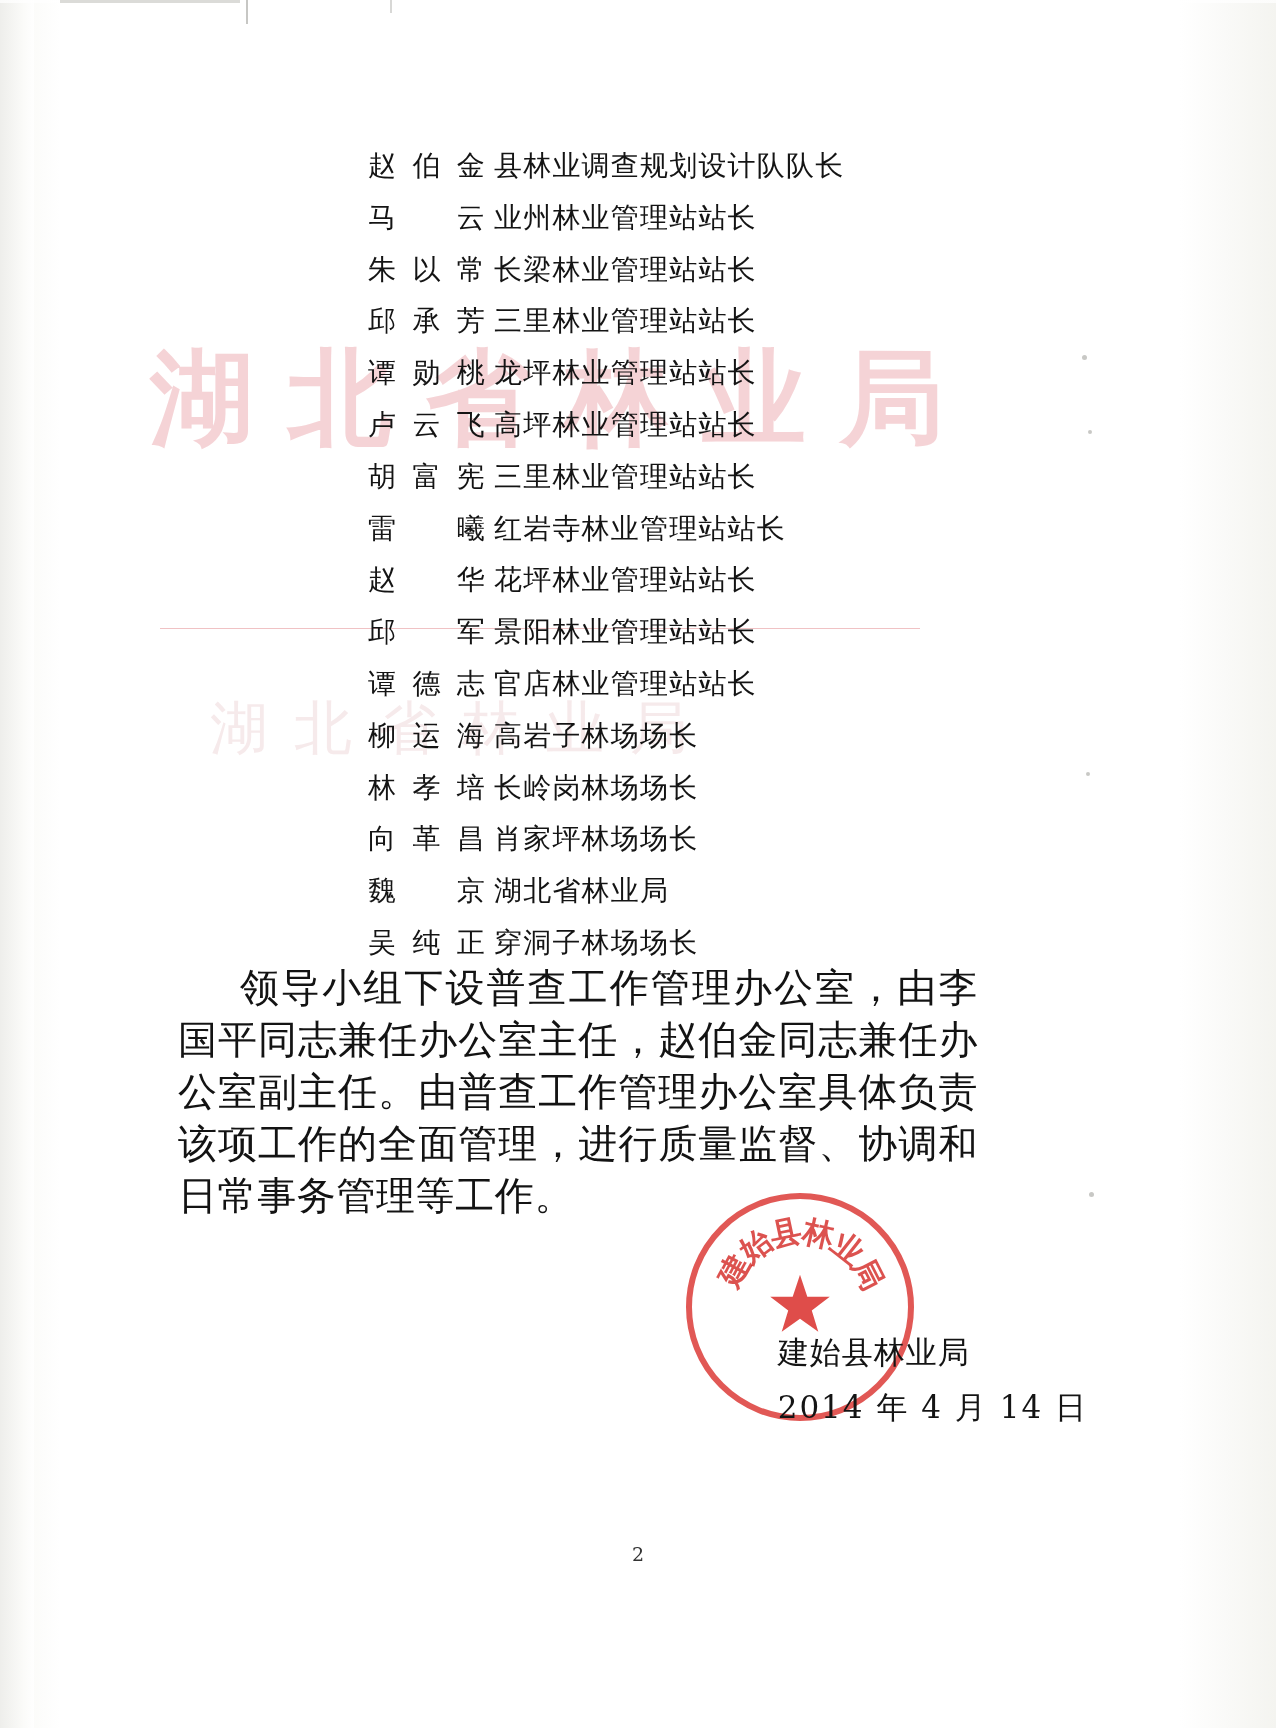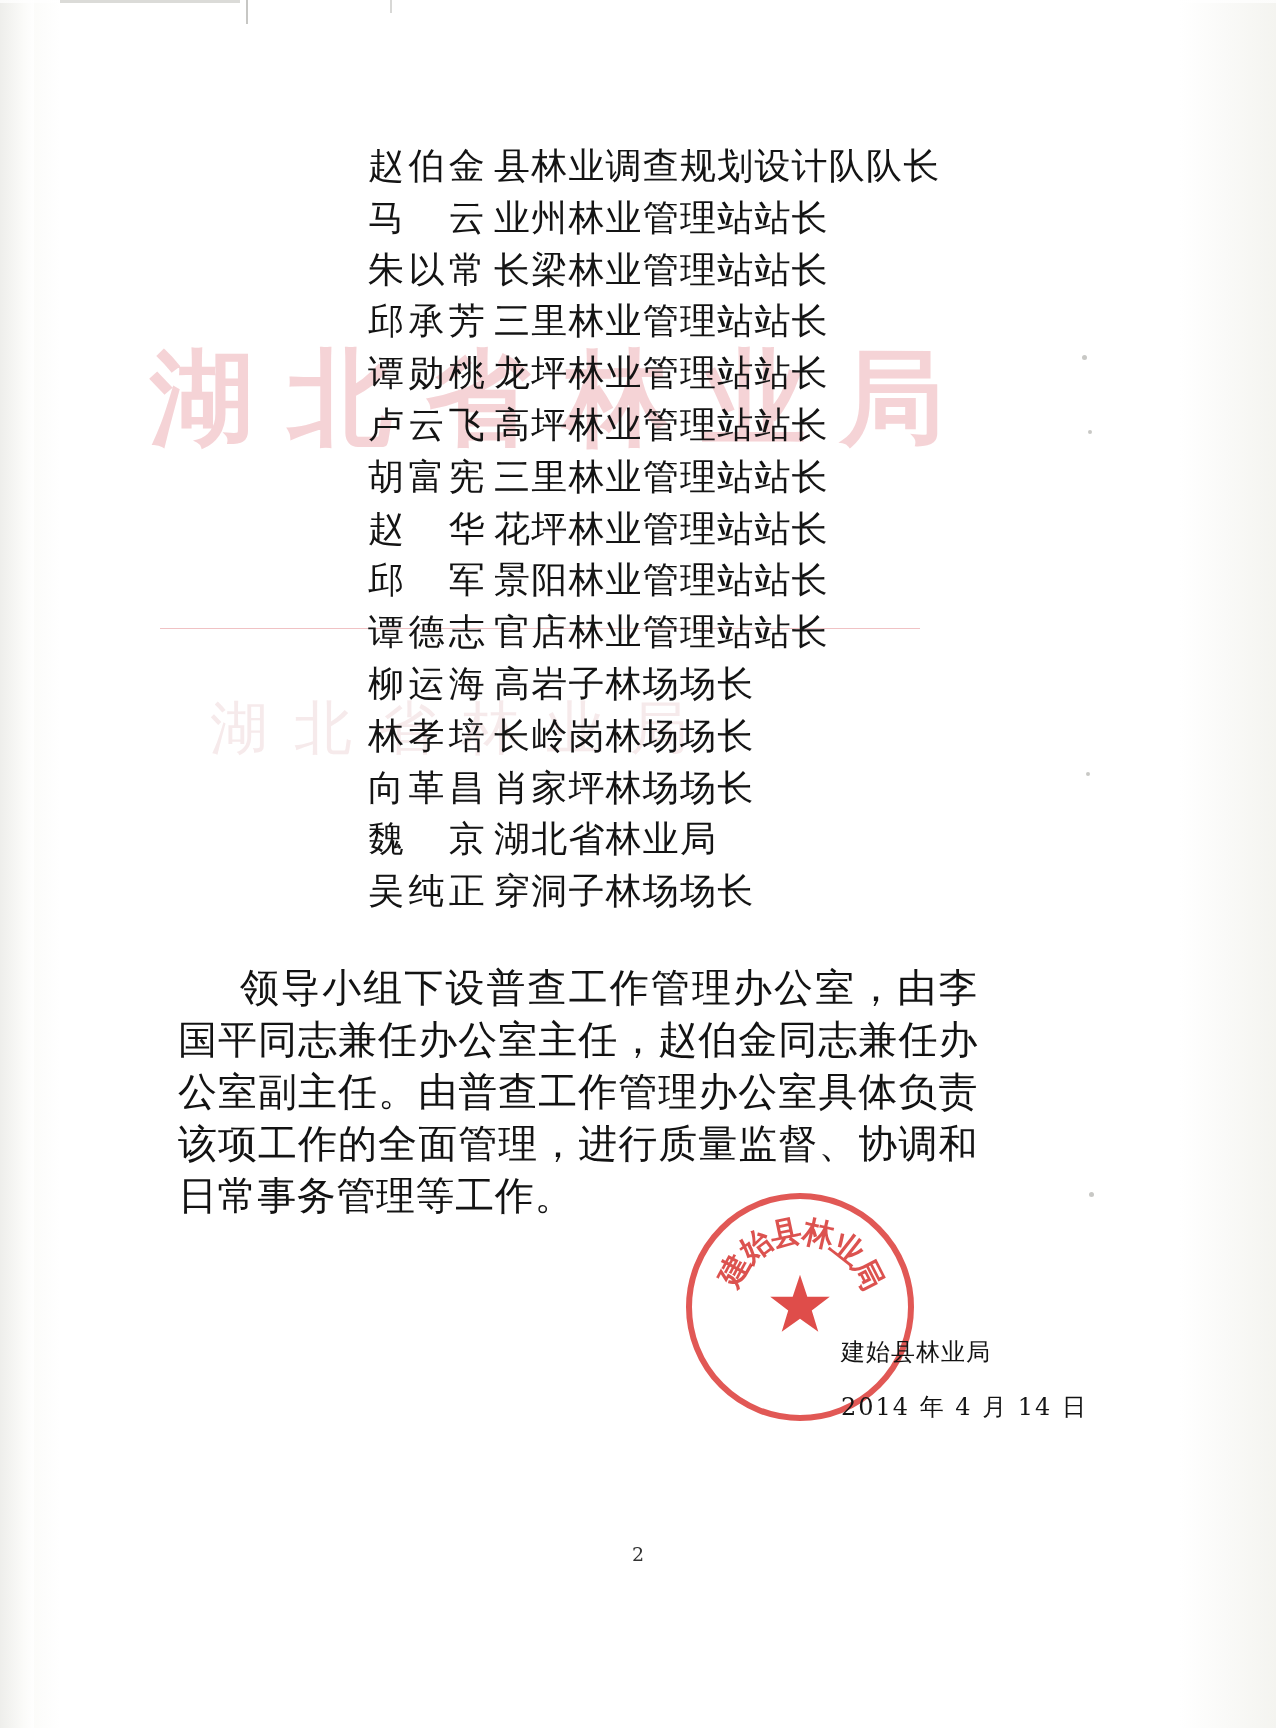--- a/index.html
+++ b/index.html
@@ -106,21 +106,21 @@
   }
 
   .name-list {
     position: absolute;
     left: 368px;
     top: 140px;
     width: 760px;
   }
   .name-row {
     display: block;
-    font-size: 36px;
+    font-size: 28px;
     line-height: 51.8px;
     letter-spacing: 1.2px;
     white-space: nowrap;
     color: #141414;
   }
   .nm {
     display: inline-block;
     width: 118px;
     text-align: justify;
     text-align-last: justify;
@@ -143,21 +143,21 @@
     text-indent: 62px;
     color: #131313;
   }
 
   
   .sign-block {
     position: absolute;
     right: 188px;
     top: 1325px;
     text-align: left;
-    font-size: 24px;
+    font-size: 31px;
     line-height: 55px;
     letter-spacing: 1px;
     color: #141414;
   }
   .sign-date {
     letter-spacing: 2px;
   }
 
   
   .seal {
@@ -246,20 +246,23 @@
         <span class="nm">邱承芳</span><span class="role">三里林业管理站站长</span>
       </div>
       <div class="name-row">
         <span class="nm">谭勋桃</span><span class="role">龙坪林业管理站站长</span>
       </div>
       <div class="name-row">
         <span class="nm">卢云飞</span><span class="role">高坪林业管理站站长</span>
       </div>
       <div class="name-row">
         <span class="nm">胡富宪</span><span class="role">三里林业管理站站长</span>
+      </div>
+      <div class="name-row">
+        <span class="nm">雷　曦</span><span class="role">红岩寺林业管理站站长</span>
       </div>
       <div class="name-row">
         <span class="nm">赵　华</span><span class="role">花坪林业管理站站长</span>
       </div>
       <div class="name-row">
         <span class="nm">邱　军</span><span class="role">景阳林业管理站站长</span>
       </div>
       <div class="name-row">
         <span class="nm">谭德志</span><span class="role">官店林业管理站站长</span>
       </div>

